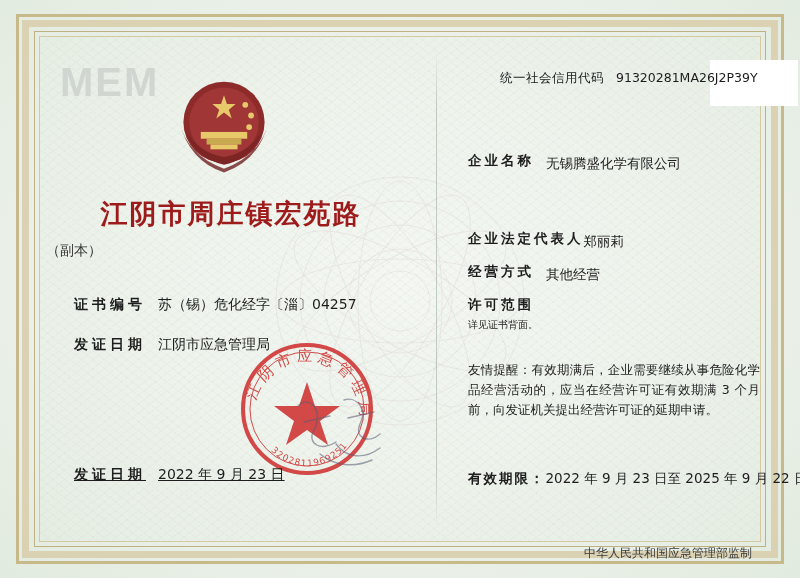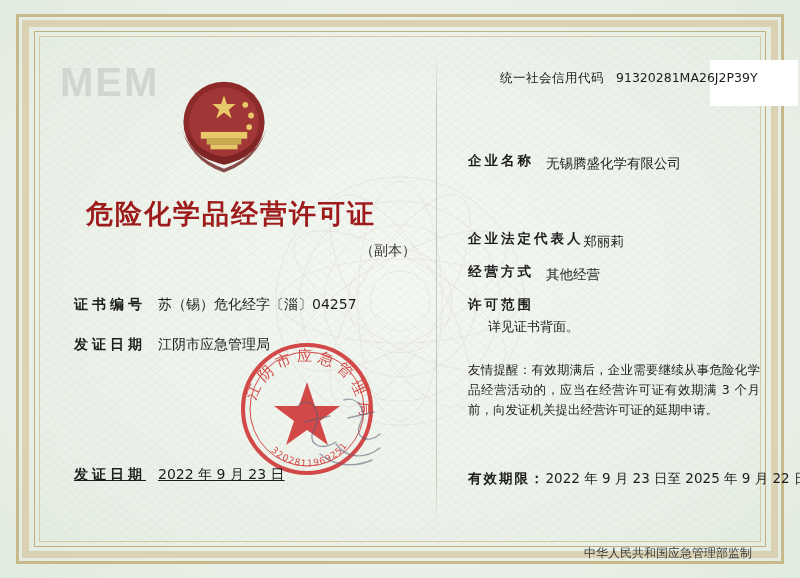--- a/index.html
+++ b/index.html
@@ -110,21 +110,21 @@
     font-weight: bold;
     letter-spacing: 2px;
     color: #9e1b1b;
     font-family: "DejaVu Sans", "Liberation Sans", sans-serif;
   }
   .sub-title {
     position: absolute;
     left: 0;
     top: 196px;
     width: 370px;
-    text-align: right;
+    text-align: left;
     font-size: 14px;
     color: #333333;
     font-family: "DejaVu Sans", "Liberation Sans", sans-serif;
   }
 
   .field-row {
     position: absolute;
     display: flex;
     align-items: center;
     font-size: 14px;
@@ -228,24 +228,23 @@
 
   .r-name    { top: 92px; }
   .r-addr    { top: 124px; }
   .r-legal   { top: 170px; }
   .r-mode    { top: 203px; }
   .r-scope   { top: 236px; }
   .r-scope-note {
     position: absolute;
     left: 8px;
     top: 258px;
-    font-size: 13px;
-    color: #1d1d1d;
-    font-family: "DejaVu Sans", "Liberation Sans", sans-serif;
-    margin-left: 20px;
+    font-size: 10px;
+    color: #1d1d1d;
+    font-family: "DejaVu Sans", "Liberation Sans", sans-serif;
   }
 
   .reminder {
     position: absolute;
     left: 8px;
     top: 300px;
     width: 292px;
     font-size: 12.5px;
     line-height: 20px;
     color: #1d1d1d;
@@ -320,21 +319,21 @@
         <circle cx="86" cy="57" r="3"></circle>
         <circle cx="78" cy="65" r="3"></circle>
       </g>
       <rect x="36" y="62" width="48" height="7" fill="#e8c96a"></rect>
       <rect x="42" y="69" width="36" height="6" fill="#c9a94f"></rect>
       <rect x="46" y="75" width="28" height="5" fill="#e8c96a"></rect>
       <path d="M20 60 Q28 88 60 96 Q92 88 100 60 Q86 84 60 88 Q34 84 20 60 Z" fill="#7d2525"></path>
       <path d="M14 52 Q22 86 60 100 Q98 86 106 52 Q96 92 60 104 Q24 92 14 52 Z" fill="#6e2020" opacity="0.8"></path>
     </svg>
 
-    <div class="main-title">危险化学品经营许可证</div>
+    <div class="main-title">江阴市周庄镇宏苑路</div>
     <div class="sub-title">（副本）</div>
 
     <div class="field-row row-cert-no">
       <span class="field-label">证书编号</span>
       <span class="field-value">苏（锡）危化经字〔淄〕04257</span>
     </div>
 
     <div class="field-row row-issuer">
       <span class="field-label">发证日期</span>
       <span class="field-value">江阴市应急管理局</span>

